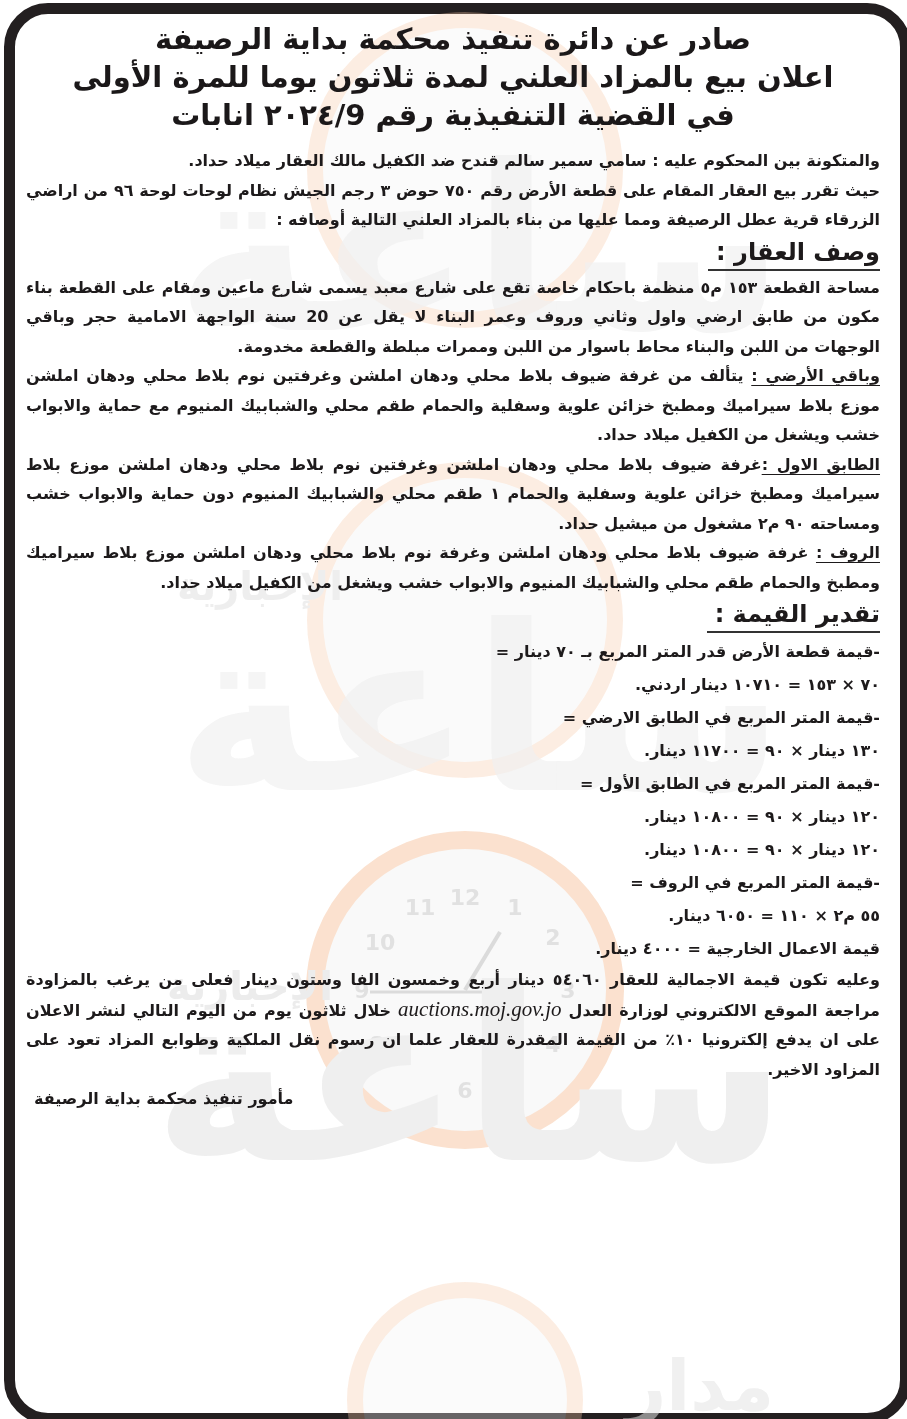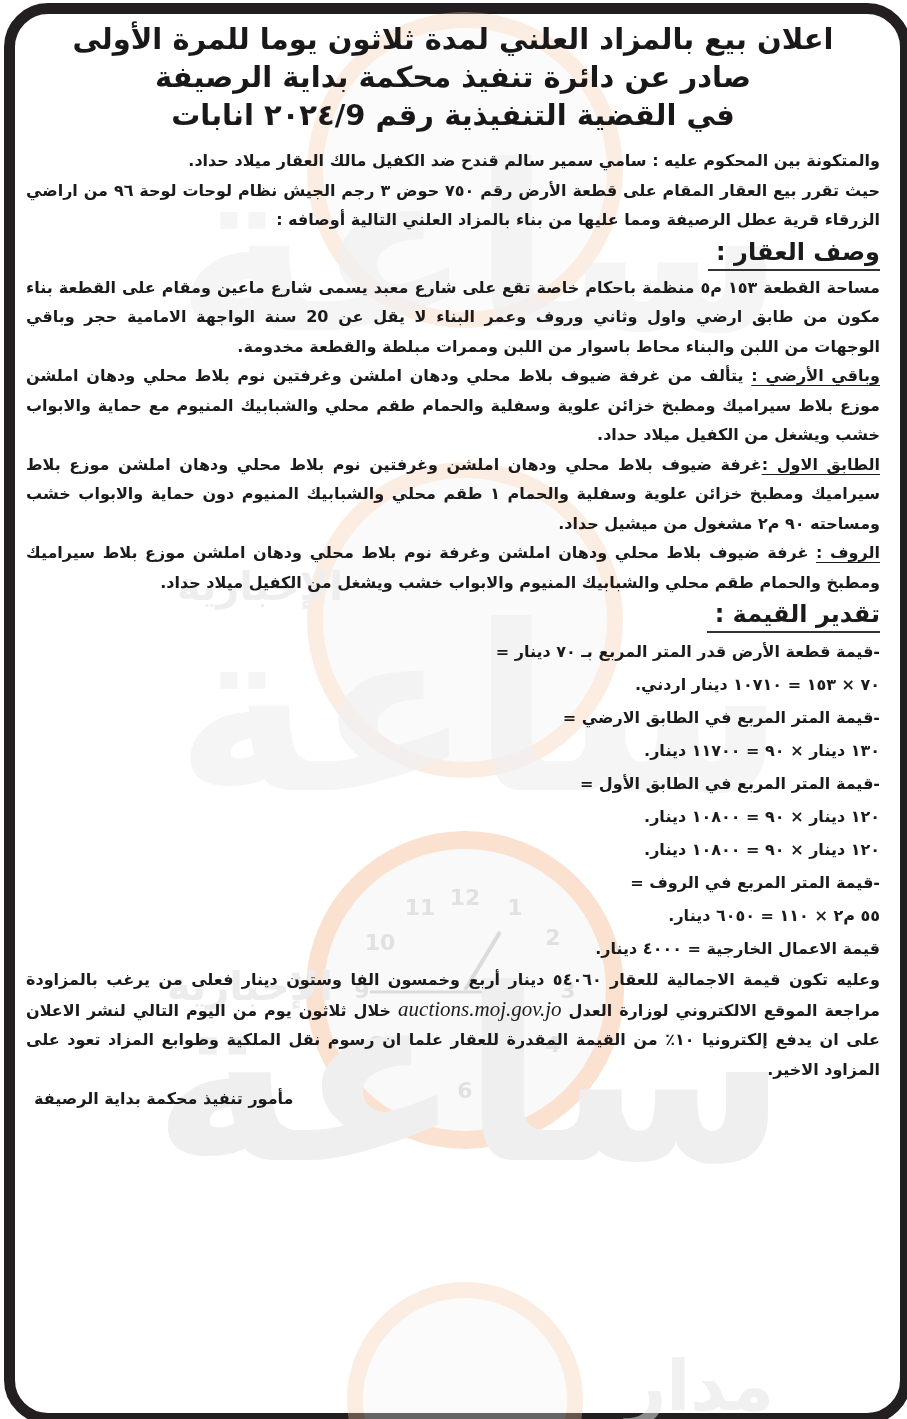--- a/index.html
+++ b/index.html
@@ -63,22 +63,22 @@
     <text x="250" y="1000" font-family="DejaVu Sans, sans-serif" font-size="40" font-weight="bold" fill="#dcdcdc" text-anchor="middle">الإخبارية</text>
     <text x="470" y="1160" font-family="DejaVu Sans, sans-serif" font-size="240" font-weight="bold" fill="#e2e2e2" text-anchor="middle">ساعة</text>
 
     <circle cx="465" cy="1400" r="110" fill="#f3f3f3" stroke="#f7c9a8" stroke-width="16" opacity="0.6"></circle>
     <text x="700" y="1410" font-family="DejaVu Sans, sans-serif" font-size="70" font-weight="bold" fill="#e3e3e3" text-anchor="middle">مدار</text>
   </g>
 </svg>
 
 <div class="content">
   <div class="headline">
+    <div>صادر عن دائرة تنفيذ محكمة بداية الرصيفة</div>
     <div>اعلان بيع بالمزاد العلني لمدة ثلاثون يوما للمرة الأولى</div>
-    <div>صادر عن دائرة تنفيذ محكمة بداية الرصيفة</div>
     <div>في القضية التنفيذية رقم ٢٠٢٤/9 انابات</div>
   </div>
 
   <div class="para first">والمتكونة بين المحكوم عليه : سامي سمير سالم قندح ضد الكفيل مالك العقار ميلاد حداد.</div>
   <div class="para">حيث تقرر بيع العقار المقام على قطعة الأرض رقم ٧٥٠ حوض ٣ رجم الجيش نظام لوحات لوحة ٩٦ من اراضي الزرقاء قرية عطل الرصيفة ومما عليها من بناء بالمزاد العلني التالية أوصافه :</div>
 
   <div class="st-wrap">
     <span class="section-title">وصف العقار :</span>
   </div>
   <div class="para">مساحة القطعة ١٥٣ م٥ منظمة باحكام خاصة تقع على شارع معبد يسمى شارع ماعين ومقام على القطعة بناء مكون من طابق ارضي واول وثاني وروف وعمر البناء لا يقل عن 20 سنة الواجهة الامامية حجر وباقي الوجهات من اللبن والبناء محاط باسوار من اللبن وممرات مبلطة والقطعة مخدومة.</div>

